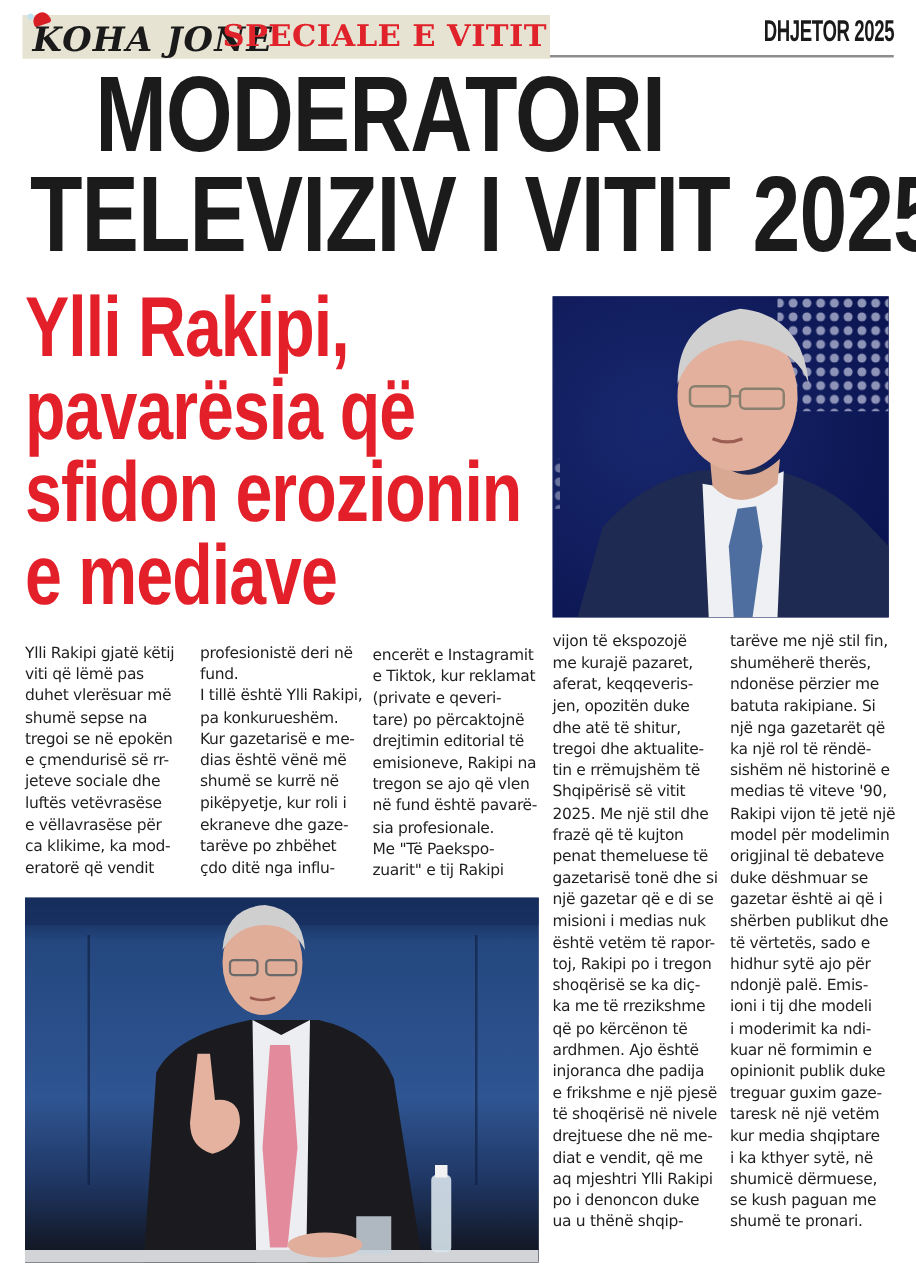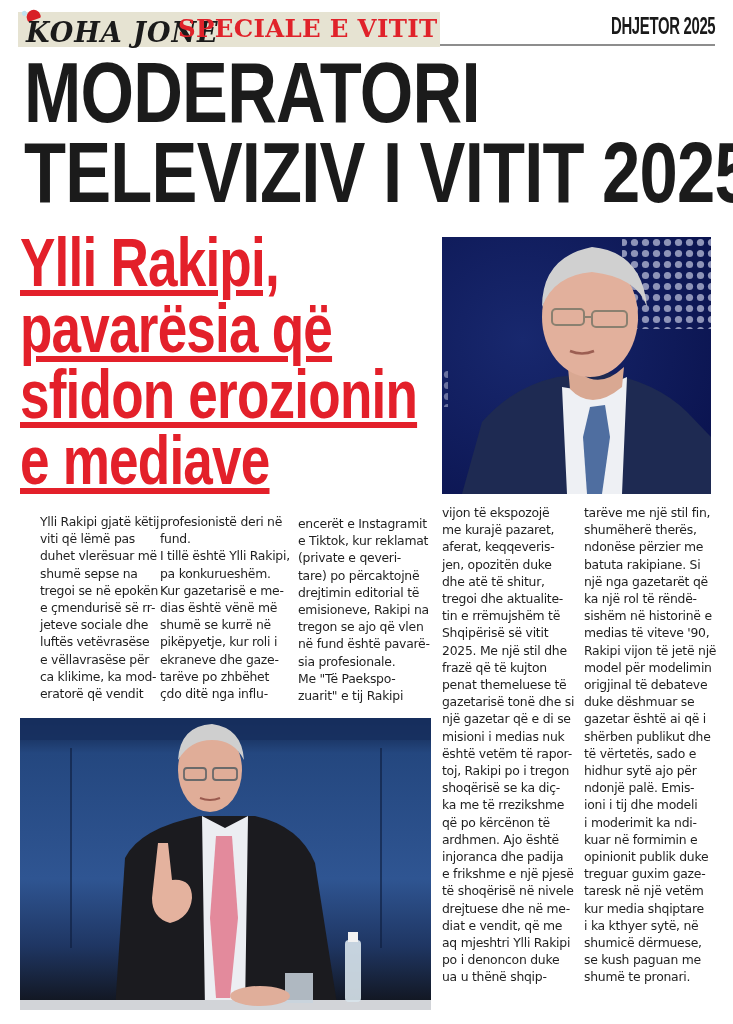--- a/index.html
+++ b/index.html
@@ -6,33 +6,33 @@
   body { width:733px; height:1024px; position:relative; overflow:hidden; font-family:"Liberation Sans", sans-serif; color:#1a1a1a; }
 
   .masthead { position:absolute; left:18px; top:12px; width:422px; height:35px; background:#e6e3d2; }
   .brand { position:absolute; left:8px; top:5px; font-family:"DejaVu Serif", serif; font-weight:bold; font-size:27px; letter-spacing:1px; color:#1a1a1a; font-style:italic; }
   .santa-hat { position:absolute; left:8px; top:-2px; width:14px; height:10px; background:#d81f26; border-radius:8px 8px 2px 2px; transform:rotate(-20deg); }
   .santa-hat::after { content:""; position:absolute; left:-3px; top:-2px; width:5px; height:5px; border-radius:50%; background:#bfe3f0; }
   .section { position:absolute; left:160px; top:2px; font-family:"DejaVu Serif", serif; font-weight:bold; font-size:24px; color:#e0222a; letter-spacing:0.3px; transform:scaleX(1.02); transform-origin:left; white-space:nowrap; }
   .rule { position:absolute; left:440px; top:44px; width:275px; height:2px; background:#8d8d8d; }
   .date { position:absolute; right:18px; top:12px; font-family:"Liberation Sans", sans-serif; font-weight:bold; font-size:24px; color:#1a1a1a; transform:scaleX(0.62); transform-origin:right; white-space:nowrap; letter-spacing:-0.5px; }
 
-  .title { position:absolute; left:24px; top:52px; width:700px; margin:0; font-family:"Liberation Sans", sans-serif; font-weight:bold; font-size:86px; line-height:80px; color:#1b1b1b; white-space:nowrap; }
+  .title { position:absolute; left:24px; top:52px; width:700px; margin:0; font-family:"Liberation Sans", sans-serif; font-weight:bold; font-size:86px; line-height:80px; color:#1b1b1b; white-space:nowrap;text-align:center; }
   .title span { display:block; transform:scaleX(0.80); transform-origin:left; letter-spacing:-1px; }
 
-  .subhead { position:absolute; left:20px; top:229px; width:440px; margin:0; font-family:"Liberation Sans", sans-serif; font-weight:bold; font-size:68px; line-height:66px; color:#e3202a; white-space:nowrap;text-decoration:underline; }
+  .subhead { position:absolute; left:20px; top:229px; width:440px; margin:0; font-family:"Liberation Sans", sans-serif; font-weight:bold; font-size:68px; line-height:66px; color:#e3202a; white-space:nowrap; }
   .subhead span { display:block; transform:scaleX(0.78); transform-origin:left; letter-spacing:-1px; }
 
   .photo { position:absolute; overflow:hidden; }
   .photo1 { left:442px; top:237px; width:269px; height:257px; background:#0e1a58; }
   .photo2 { left:20px; top:718px; width:411px; height:292px; background:linear-gradient(180deg,#1d3366 0%, #2a4e8e 35%, #20407a 70%, #161a24 100%); }
 
   .col { position:absolute; font-family:"DejaVu Sans", sans-serif; font-size:12.4px; line-height:17.2px; color:#1f1f1f; letter-spacing:-0.25px; }
   .col p { margin:0; white-space:nowrap; }
-  .col1 { left:20px; top:513px; width:132px;margin-left:20px; }
+  .col1 { left:20px; top:513px; width:132px; }
   .col2 { left:160px; top:513px; width:130px; }
   .col3 { left:298px; top:515px; width:136px; }
   .col4 { left:442px; top:504px; width:140px; }
   .col5 { left:584px; top:504px; width:140px; }
 </style>
 </head>
 <body>
 
 <header>
   <div class="masthead">

